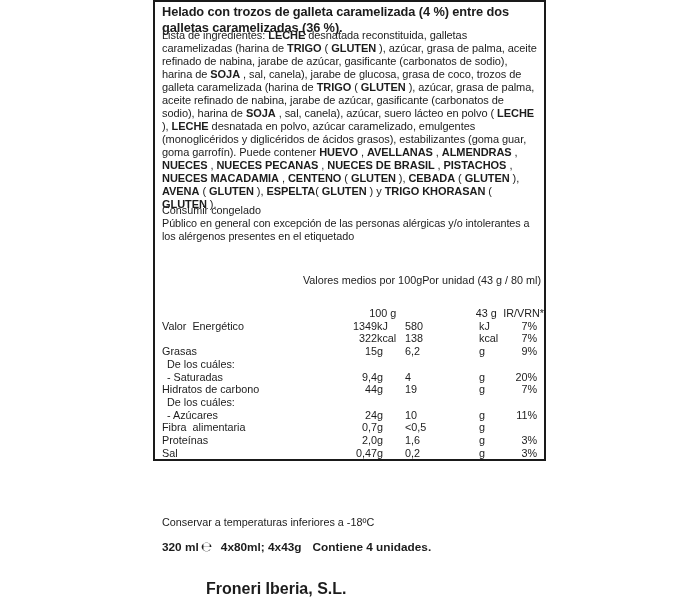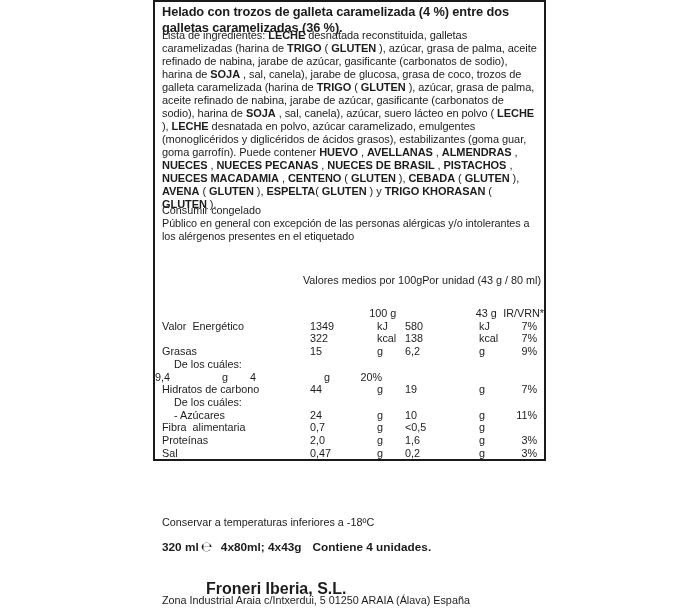--- a/index.html
+++ b/index.html
@@ -23,22 +23,22 @@
   .consume{top:202px;left:7px;font-size:10.8px;line-height:13px;}
   .audience{top:215px;left:7px;right:7px;font-size:10.8px;line-height:13px;letter-spacing:-0.06px;}
   .vhdr{top:272px;left:7px;right:3px;text-align:right;font-size:10.8px;}
   .ntable{top:305px;left:0;right:0;font-size:10.8px;line-height:12.7px;}
   .nhead{display:flex;white-space:pre;}
   .hc1{width:233px;text-align:right;margin-left:12px;}
   .hc2{width:102px;text-align:right;}
   .hc3{width:48px;text-align:right;}
   .nrow{display:flex;white-space:pre;}
   .r-lbl{width:155px;padding-left:7px;box-sizing:border-box;}
-  .r-lbl.ind{padding-left:19px;}
-  .r-c1n{width:67px;text-align:left;}
+  .r-lbl.ind{padding-left:12px;}
+  .r-c1n{width:67px;text-align:right;}
   .r-c1u{width:28px;}
   .r-c2n{width:74px;text-align:left;}
   .r-c2u{width:26px;}
   .r-c3{width:32px;text-align:right;}
   .conservation{top:514px;left:7px;font-size:10.8px;}
   .netqty{top:537px;left:7px;font-weight:bold;font-size:11.8px;}
   .netqty .emark{
     font-weight:normal;font-size:13px;margin-left:2px;margin-right:4px;
     font-family:"DejaVu Sans",sans-serif;
   }
@@ -66,31 +66,30 @@
     <div class="nhead">
       <span class="hc1">100 g</span>
       <span class="hc2">43 g</span>
       <span class="hc3">IR/VRN*</span>
     </div>
     <div id="nrows">
         <div class="nrow"><span class="r-lbl">Valor  Energético</span><span class="r-c1n">1349</span><span class="r-c1u">kJ</span><span class="r-c2n">580</span><span class="r-c2u">kJ</span><span class="r-c3">7%</span></div>
         <div class="nrow"><span class="r-lbl"></span><span class="r-c1n">322</span><span class="r-c1u">kcal</span><span class="r-c2n">138</span><span class="r-c2u">kcal</span><span class="r-c3">7%</span></div>
         <div class="nrow"><span class="r-lbl">Grasas</span><span class="r-c1n">15</span><span class="r-c1u">g</span><span class="r-c2n">6,2</span><span class="r-c2u">g</span><span class="r-c3">9%</span></div>
         <div class="nrow"><span class="r-lbl ind">De los cuáles:</span><span class="r-c1n"></span><span class="r-c1u"></span><span class="r-c2n"></span><span class="r-c2u"></span><span class="r-c3"></span></div>
-        <div class="nrow"><span class="r-c1n">9,4</span><span class="r-c1u">g</span><span class="r-c2n">4</span><span class="r-c2u">g</span><span class="r-c3">20%</span></div>
+        <div class="nrow"><span class="r-lbl ind">- Saturadas</span><span class="r-c1n">9,4</span><span class="r-c1u">g</span><span class="r-c2n">4</span><span class="r-c2u">g</span><span class="r-c3">20%</span></div>
         <div class="nrow"><span class="r-lbl">Hidratos de carbono</span><span class="r-c1n">44</span><span class="r-c1u">g</span><span class="r-c2n">19</span><span class="r-c2u">g</span><span class="r-c3">7%</span></div>
         <div class="nrow"><span class="r-lbl ind">De los cuáles:</span><span class="r-c1n"></span><span class="r-c1u"></span><span class="r-c2n"></span><span class="r-c2u"></span><span class="r-c3"></span></div>
         <div class="nrow"><span class="r-lbl ind">- Azúcares</span><span class="r-c1n">24</span><span class="r-c1u">g</span><span class="r-c2n">10</span><span class="r-c2u">g</span><span class="r-c3">11%</span></div>
         <div class="nrow"><span class="r-lbl">Fibra  alimentaria</span><span class="r-c1n">0,7</span><span class="r-c1u">g</span><span class="r-c2n">&lt;0,5</span><span class="r-c2u">g</span><span class="r-c3"></span></div>
         <div class="nrow"><span class="r-lbl">Proteínas</span><span class="r-c1n">2,0</span><span class="r-c1u">g</span><span class="r-c2n">1,6</span><span class="r-c2u">g</span><span class="r-c3">3%</span></div>
         <div class="nrow"><span class="r-lbl">Sal</span><span class="r-c1n">0,47</span><span class="r-c1u">g</span><span class="r-c2n">0,2</span><span class="r-c2u">g</span><span class="r-c3">3%</span></div>
       </div>
   </div>
 
   <div class="abs conservation">Conservar a temperaturas inferiores a -18ºC</div>
 
   <div class="abs netqty"><span>320 ml</span><span class="emark">℮</span><span class="packs">4x80ml; 4x43g</span><span class="contains">Contiene 4 unidades.</span></div>
 
   <div class="abs manufacturer">Froneri Iberia, S.L.</div>
 
-  <div class="abs address">Zona Industrial Araia c/Intxerdui, 5 01250 ARAIA (Álava) España</div>
 
 </div>
 
 </body></html>

